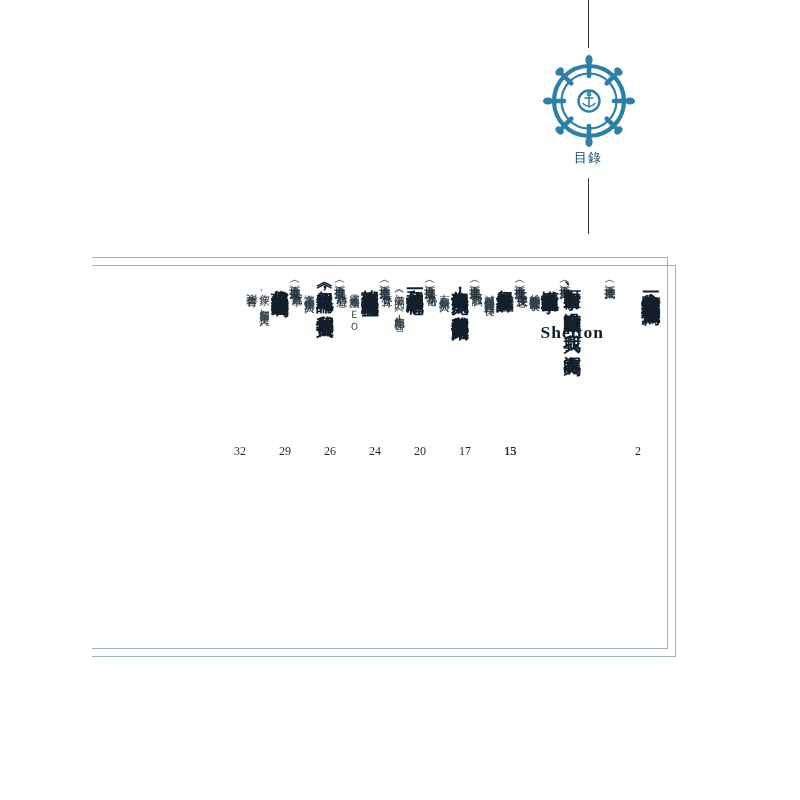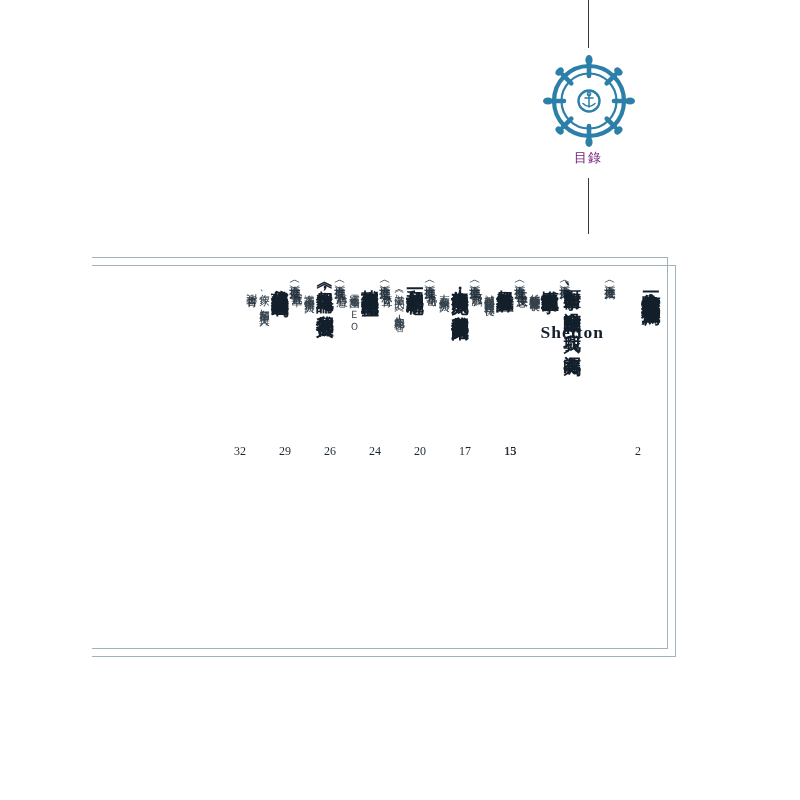--- a/index.html
+++ b/index.html
@@ -24,21 +24,21 @@
   }
   .wheel{
     position:absolute;left:519px;top:46px;width:140px;height:110px;
   }
   .wheel svg{display:block;width:140px;height:110px;}
   .toc-title{
     position:absolute;left:560px;top:150px;width:56px;
     text-align:center;
     font-size:13px;line-height:15px;
     letter-spacing:1px;
-    color:#701a75;
+    color:#0c4a6e;
     font-weight:400;
   }
 
   
   .frame-outer{
     position:absolute;left:92px;top:257px;width:575px;height:390px;
     border:1.2px solid #9fb3bd;
     border-left:none;
     background:transparent;
   }

